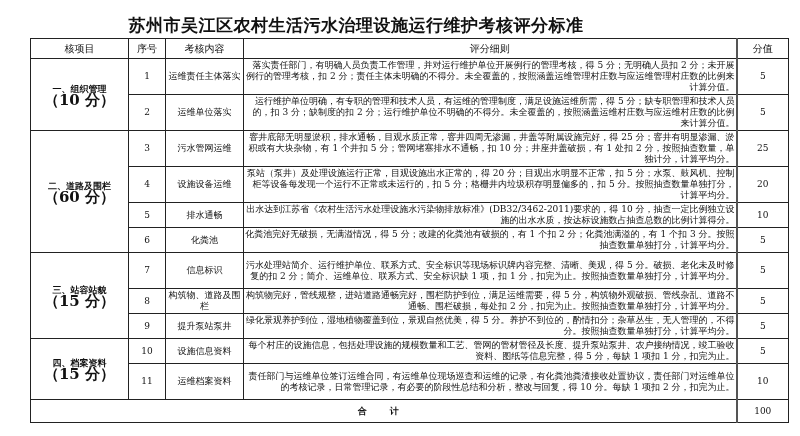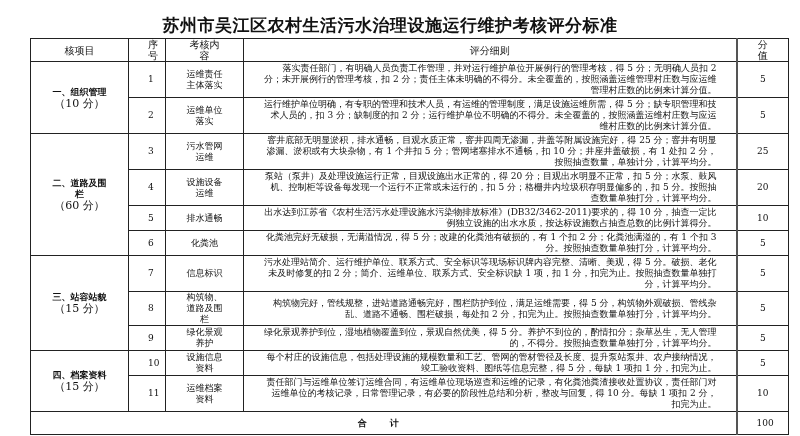--- a/index.html
+++ b/index.html
@@ -1,26 +1,26 @@
 <!DOCTYPE html>
 <html><head>
 <meta charset="utf-8">
 <style>
   html, body { margin:0; padding:0; background:#ffffff; }
   body { width:800px; height:436px; overflow:hidden; position:relative;
          font-family:"DejaVu Serif","Liberation Serif",serif; color:#111; }
   .title { position:absolute; left:0; top:14px; width:712px; text-align:center;
-           font-size:17px; font-weight:bold; letter-spacing:0.5px;margin-left:34px; }
+           font-size:17px; font-weight:bold; letter-spacing:0.5px; }
   table.grid { position:absolute; left:30px; top:38px; width:758px;
                border-collapse:collapse; table-layout:fixed; }
-  table.grid td, table.grid th { border:1px solid #222; padding:0 19px;
+  table.grid td, table.grid th { border:1px solid #222; padding:0 1px;
                font-size:9px; line-height:11px; vertical-align:middle; }
   table.grid th { height:19px; font-weight:normal; text-align:center; font-size:10px; }
   td.cat { text-align:center; font-size:12px; line-height:15px; font-weight:bold; }
-  td.cat .pts { font-weight:normal; font-size:11px; }
+  td.cat .pts { font-weight:bold; font-size:15px; }
   td.num, td.item, td.score { text-align:center; }
   td.item { line-height:12px;margin-left:16px; }
   td.detail { text-align:right; }
   tr.total td { height:22px; }
   td.total-label { text-align:center; font-size:11px; letter-spacing:10px; font-weight:bold; }
   .thick-right { border-right:2px solid #555 !important; }
 </style>
 </head>
 <body>
 
@@ -100,21 +100,21 @@
     <td class="score">5</td>
   </tr>
   <tr style="height:25px">
     <td class="num">8</td>
     <td class="item">构筑物、道路及围栏</td>
     <td class="detail thick-right">构筑物完好，管线规整，进站道路通畅完好，围栏防护到位，满足运维需要，得 5 分，构筑物外观破损、管线杂乱、道路不通畅、围栏破损，每处扣 2 分，扣完为止。按照抽查数量单独打分，计算平均分。</td>
     <td class="score">5</td>
   </tr>
   <tr style="height:25px">
     <td class="num">9</td>
-    <td class="item">绿化景观养护</td>
+    <td class="item">提升泵站泵井</td>
     <td class="detail thick-right">绿化景观养护到位，湿地植物覆盖到位，景观自然优美，得 5 分。养护不到位的，酌情扣分；杂草丛生，无人管理的，不得分。按照抽查数量单独打分，计算平均分。</td>
     <td class="score">5</td>
   </tr>
 
   <tr style="height:25px">
     <td class="cat" rowspan="2">
       <div>四、档案资料</div>
       <div class="pts">（15 分）</div>
     </td>
     <td class="num">10</td>

